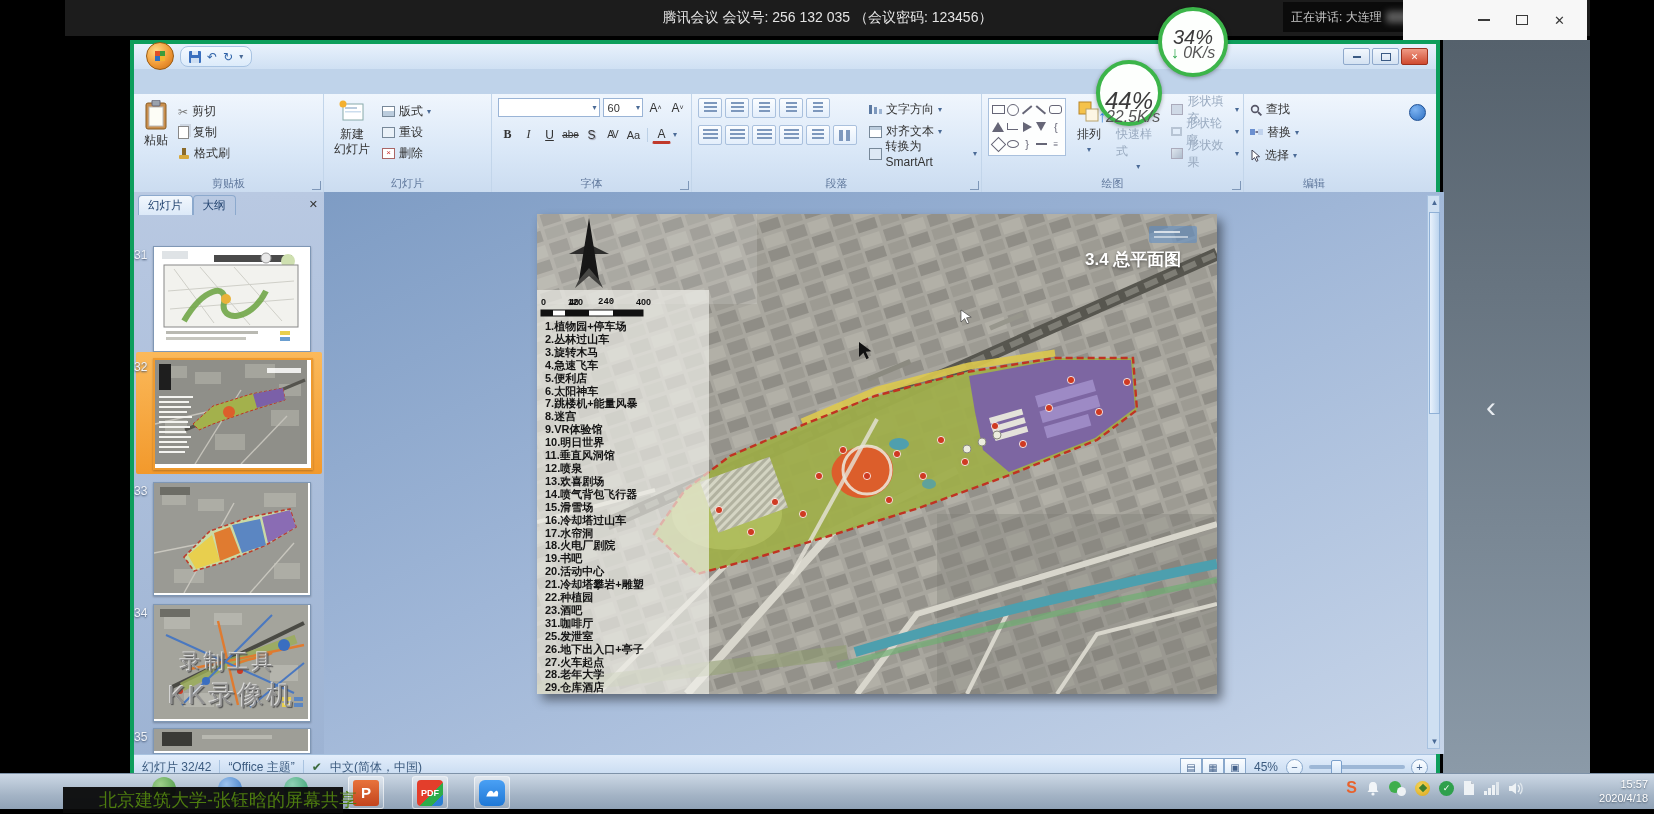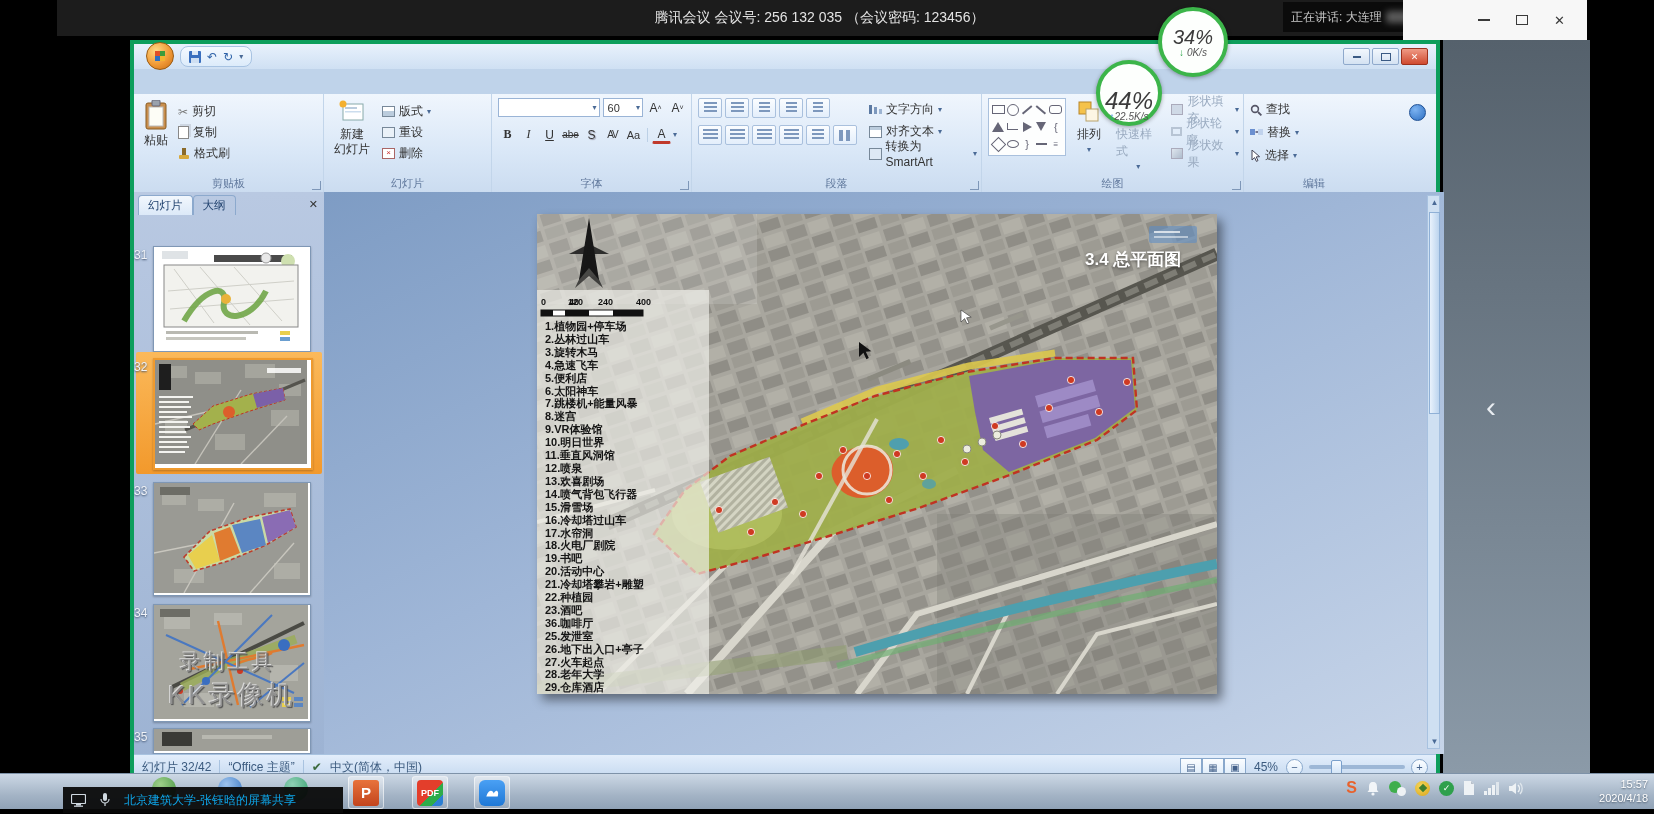--- a/index.html
+++ b/index.html
@@ -2,34 +2,34 @@
 <html><head>
 <meta charset="utf-8">
 <style>
   html,body{margin:0;padding:0;background:#000;}
   body{font-family:"Liberation Sans","DejaVu Sans",sans-serif;}
   #stage{position:relative;width:1654px;height:814px;background:#000;overflow:hidden;}
   .abs{position:absolute;}
   .nosel{user-select:none;}
 
   
-  .topbar{left:57px;top:0;width:1525px;height:36px;background:#1c1c1c;color:#e3e3e3;
+  .topbar{left:65px;top:0;width:1525px;height:36px;background:#1c1c1c;color:#e3e3e3;
           display:flex;align-items:center;justify-content:center;font-size:14px;}
   .speakbox{left:1283px;top:2px;width:122px;height:30px;background:#0b0b0b;color:#c9c9c9;
             font-size:12px;display:flex;align-items:center;padding-left:8px;overflow:hidden;white-space:nowrap;}
   .blurtail{display:inline-block;width:34px;height:12px;background:#5a5a5a;border-radius:3px;margin-left:4px;filter:blur(3px);}
   .winwhite{left:1403px;top:0;width:184px;height:40px;background:#f7f7f7;display:flex;align-items:center;
             justify-content:flex-end;gap:26px;padding-right:22px;box-sizing:border-box;}
   .wc{color:#3a3a3a;font-size:13px;line-height:1;}
   .wc-min{width:12px;height:2px;background:#3a3a3a;}
   .wc-max{width:10px;height:8px;border:1.6px solid #3a3a3a;}
   .netbadge{border-radius:50%;background:#fdfffd;border:4px solid #3cb54a;display:flex;flex-direction:column;
             align-items:center;justify-content:center;z-index:60;box-shadow:0 1px 4px rgba(0,0,0,.35);font-style:italic;}
   .netpct{font-size:20px;color:#3c3c3c;line-height:20px;}
-  .netspd{font-size:10px;color:#555;line-height:11px;}
+  .netspd{font-size:16px;color:#555;line-height:11px;}
   .arrow-dn{color:#2ea84c;font-weight:bold;}
   .arrow-up{color:#2f7fd6;font-weight:bold;}
 
   
   .ppt{left:130px;top:40px;width:1310px;height:735px;border-left:4px solid #0d9e5c;border-top:4px solid #0d9e5c;
        border-right:4px solid #0d9e5c;box-sizing:border-box;background:#bfd3ea;}
   .titlebar{left:0;top:0;width:100%;height:25px;background:linear-gradient(#e8f1fc,#cfe0f3);display:flex;align-items:center;}
   .officebtn{position:absolute;left:12px;top:-2px;width:26px;height:26px;border-radius:50%;
              background:radial-gradient(circle at 35% 30%,#ffd984,#f09a37 55%,#c96a12);border:1px solid #9a5a10;
              display:flex;align-items:center;justify-content:center;}
@@ -98,21 +98,21 @@
         display:flex;align-items:center;justify-content:center;font-size:11px;color:#44618a;line-height:1;}
 
   
   .rightcol{left:1443px;top:40px;width:147px;height:733px;background:linear-gradient(#55616c,#8b9aa8);}
   .chev{left:1486px;top:392px;color:#e9edf1;font-size:30px;line-height:30px;z-index:20;}
 
   
   .taskbar{left:0;top:773px;width:1654px;height:36px;background:linear-gradient(#ccd8e5,#a3b3c5 60%,#8fa1b5);
            border-top:1px solid #7e92a8;}
   .sharelabel{position:absolute;left:63px;top:13px;width:280px;height:26px;background:rgba(8,8,8,.94);display:flex;
-              align-items:center;gap:14px;padding:0 8px;box-sizing:border-box;color:#0ea5e9;font-size:12px;white-space:nowrap;z-index:30;}
+              align-items:center;gap:14px;padding:0 8px;box-sizing:border-box;color:#4d7c0f;font-size:18px;white-space:nowrap;z-index:30;}
   .tbicon{position:absolute;top:2px;width:34px;height:31px;border:1px solid rgba(255,255,255,.55);border-radius:3px;
           background:linear-gradient(rgba(255,255,255,.45),rgba(255,255,255,.08));display:flex;align-items:center;justify-content:center;}
   .tray{position:absolute;right:130px;top:6px;display:flex;align-items:center;gap:9px;}
   .clock{position:absolute;right:6px;top:3px;text-align:right;color:#fff;font-size:11px;line-height:14px;text-shadow:0 1px 2px #4a5a6c;}
   .blackbottom{left:0;top:809px;width:1654px;height:5px;background:#000;}
   .blackside-l{left:0;top:0;width:65px;height:773px;background:#000;}
   .blackside-r{left:1590px;top:0;width:64px;height:773px;background:#000;}
   .pinksliver{left:1160px;top:0;width:243px;height:5px;background:#d6c6c9;opacity:.7;}
 </style>
 </head>
@@ -712,21 +712,21 @@
           <rect x="612" y="12" width="48" height="17" rx="2" fill="#5a8cc8" opacity=".55"></rect>
           <rect x="617" y="17" width="26" height="2" fill="#fff" opacity=".7"></rect>
           <rect x="617" y="22" width="34" height="2" fill="#fff" opacity=".5"></rect>
         </svg>
 
         
         <div style="position:absolute;left:4px;top:83px;width:110px;font-size:9px;color:#111;font-weight:bold;">
           <span style="position:absolute;left:0;">0</span>
           <span style="position:absolute;left:28px;">40</span>
           <span style="position:absolute;left:27px;">120</span>
-          <span style="position:absolute;left:57px;">240</span>
+          <span style="position:absolute;left:57px;font-family:Liberation Mono, monospace;">240</span>
           <span style="position:absolute;left:95px;">400</span>
         </div>
 
         
         <div style="position:absolute;left:548px;top:34px;font-size:17px;font-weight:bold;color:#fff;text-shadow:0 1px 3px rgba(0,0,0,.5);">3.4 总平面图</div>
 
         
         <ol class="legend">
           <li>1.植物园+停车场</li>
           <li>2.丛林过山车</li>
@@ -744,21 +744,21 @@
           <li>14.喷气背包飞行器</li>
           <li>15.滑雪场</li>
           <li>16.冷却塔过山车</li>
           <li>17.水帘洞</li>
           <li>18.火电厂剧院</li>
           <li>19.书吧</li>
           <li>20.活动中心</li>
           <li>21.冷却塔攀岩+雕塑</li>
           <li>22.种植园</li>
           <li>23.酒吧</li>
-          <li>36.咖啡厅</li>
+          <li>31.咖啡厅</li>
           <li>25.发泄室</li>
           <li>26.地下出入口+亭子</li>
           <li>27.火车起点</li>
           <li>28.老年大学</li>
           <li>29.仓库酒店</li>
         </ol>
       </div>
 
       <div class="scrollbar">
         <span class="sarr" style="top:2px;">▲</span>

